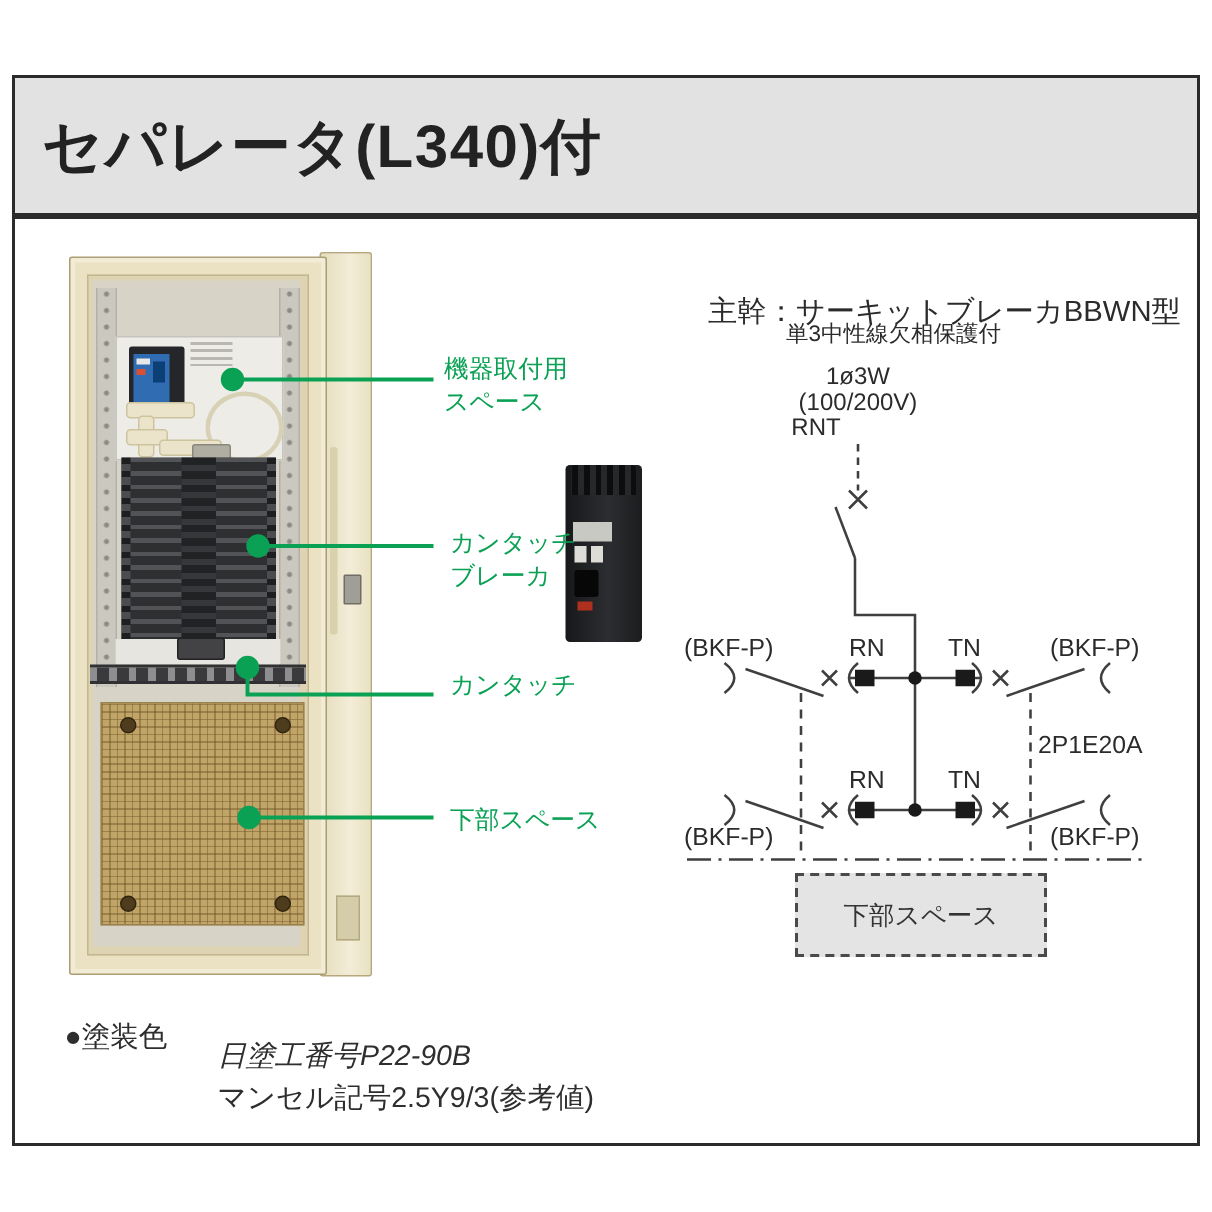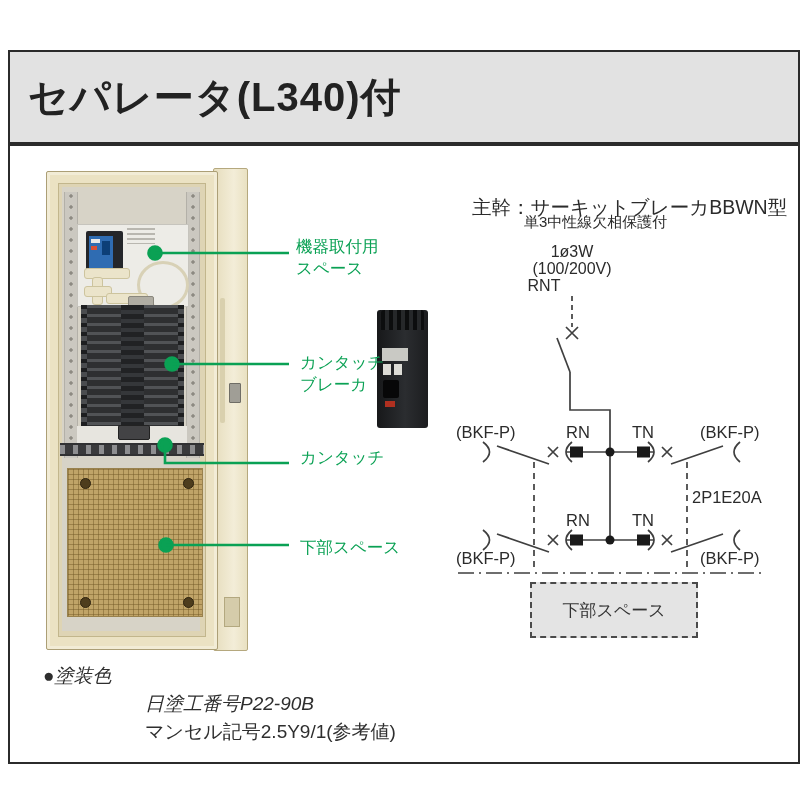--- a/index.html
+++ b/index.html
@@ -208,19 +208,19 @@
     <g fill="#1a1a1a" stroke="none">
       <rect x="570" y="446.5" width="13" height="11"></rect>
       <rect x="637" y="446.5" width="13" height="11"></rect>
       <circle cx="610" cy="452" r="4.5"></circle>
       <rect x="570" y="534.5" width="13" height="11"></rect>
       <rect x="637" y="534.5" width="13" height="11"></rect>
       <circle cx="610" cy="540" r="4.5"></circle>
     </g>
   </svg>
 
-  <div class="abs paint" style="left:43px;top:663px;font-style:italic;">
+  <div class="abs paint" style="left:43px;top:678px;">
     <span>●</span><span>塗装色</span>
   </div>
   <div class="abs paint" style="left:145px;top:691px;font-style:italic;">日塗工番号P22-90B</div>
-  <div class="abs paint" style="left:145px;top:719px;">マンセル記号2.5Y9/1(参考値)</div>
+  <div class="abs paint" style="left:145px;top:719px;">マンセル記号2.5Y9/3(参考値)</div>
 
 </div>
 
 </body></html>

